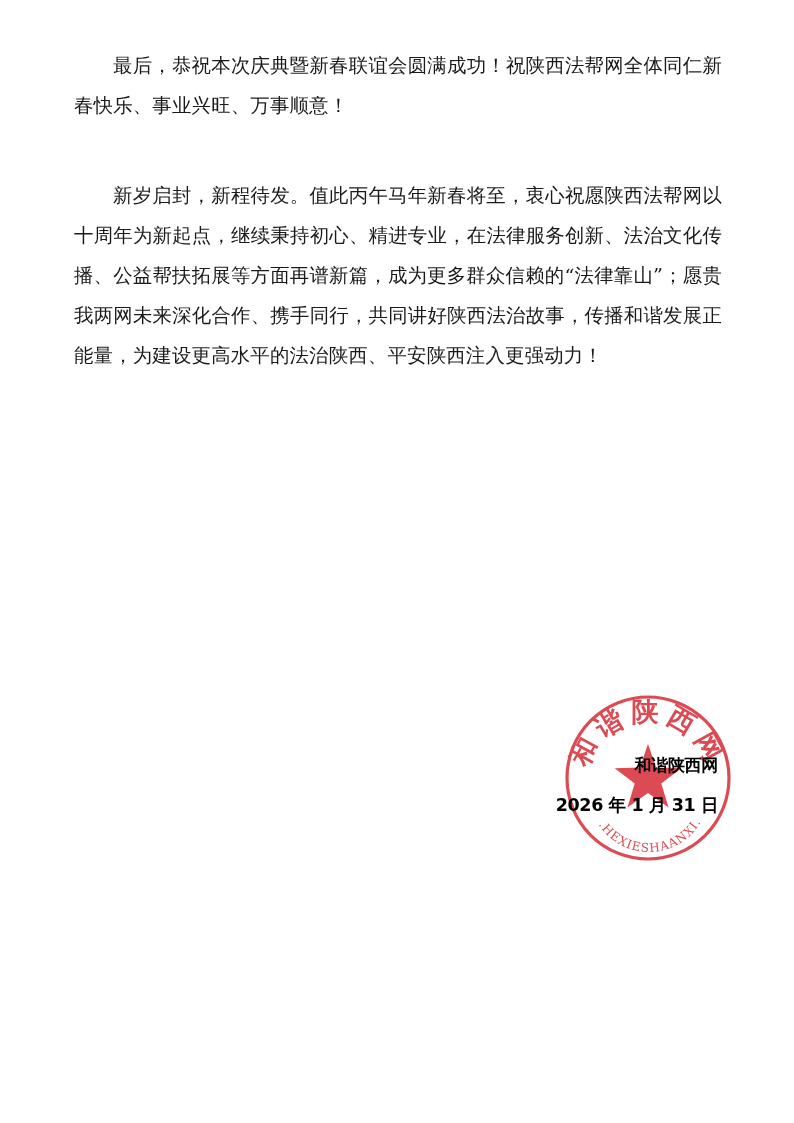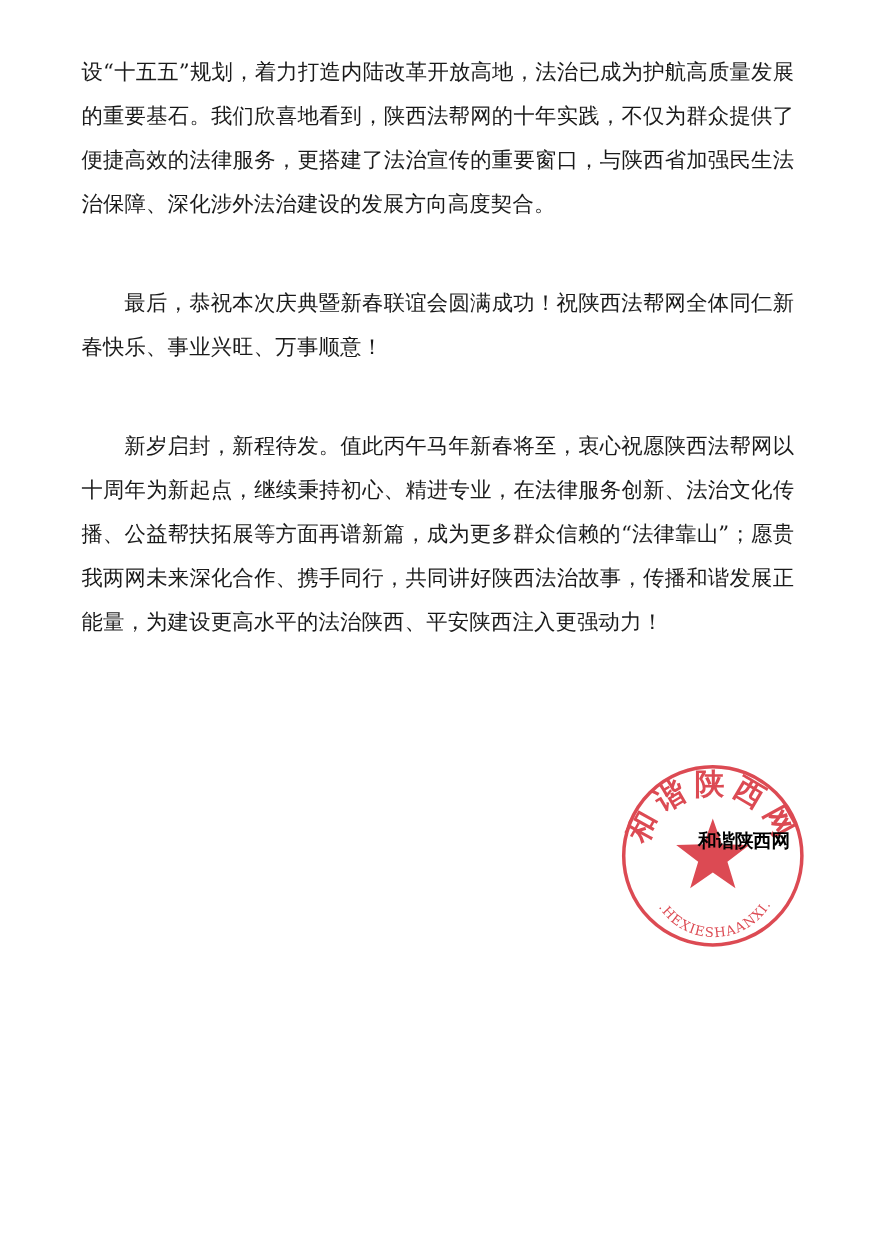--- a/index.html
+++ b/index.html
@@ -76,21 +76,20 @@
       margin-top: 18px;
       letter-spacing: -0.4px;
     }
   </style>
 </head>
 <body>
 
 <div class="page">
 
   <div class="body-text">
-    <p class="para">设“十五五”规划，着力打造内陆改革开放高地，法治已成为护航高质量发展的重要基石。我们欣喜地看到，陕西法帮网的十年实践，不仅为群众提供了便捷高效的法律服务，更搭建了法治宣传的重要窗口，与陕西省加强民生法治保障、深化涉外法治建设的发展方向高度契合。</p>
     <p class="para indent">最后，恭祝本次庆典暨新春联谊会圆满成功！祝陕西法帮网全体同仁新春快乐、事业兴旺、万事顺意！</p>
     <p class="para indent">新岁启封，新程待发。值此丙午马年新春将至，衷心祝愿陕西法帮网以十周年为新起点，继续秉持初心、精进专业，在法律服务创新、法治文化传播、公益帮扶拓展等方面再谱新篇，成为更多群众信赖的“法律靠山”；愿贵我两网未来深化合作、携手同行，共同讲好陕西法治故事，传播和谐发展正能量，为建设更高水平的法治陕西、平安陕西注入更强动力！</p>
   </div>
 
   <div class="seal">
     <svg viewBox="0 0 172 172" xmlns="http://www.w3.org/2000/svg">
       <defs>
         <path id="arcTop" d="M 30 118 A 62 62 0 1 1 142 118" fill="none"></path>
         <path id="arcBottom" d="M 34 128 A 60 60 0 0 0 140 128" fill="none"></path>
       </defs>
@@ -102,15 +101,16 @@
         <text font-family="DejaVu Serif, Liberation Serif, serif" font-size="12" fill="#d8323c" letter-spacing="1">
           <textPath href="#arcBottom" startOffset="50%" text-anchor="middle">WWW.HEXIESHAANXI.COM</textPath>
         </text>
         <polygon points="86,52 94.2,75.6 119.3,76.2 99.3,91.4 106.6,115.4 86,101.1 65.4,115.4 72.7,91.4 52.7,76.2 77.8,75.6" fill="#d8323c"></polygon>
       </g>
     </svg>
   </div>
 
   <div class="signature">
     <div class="sig-org">和谐陕西网</div>
+    <div class="sig-date">2026 年 1 月 31 日</div>
   </div>
 
 </div>
 
 </body></html>

